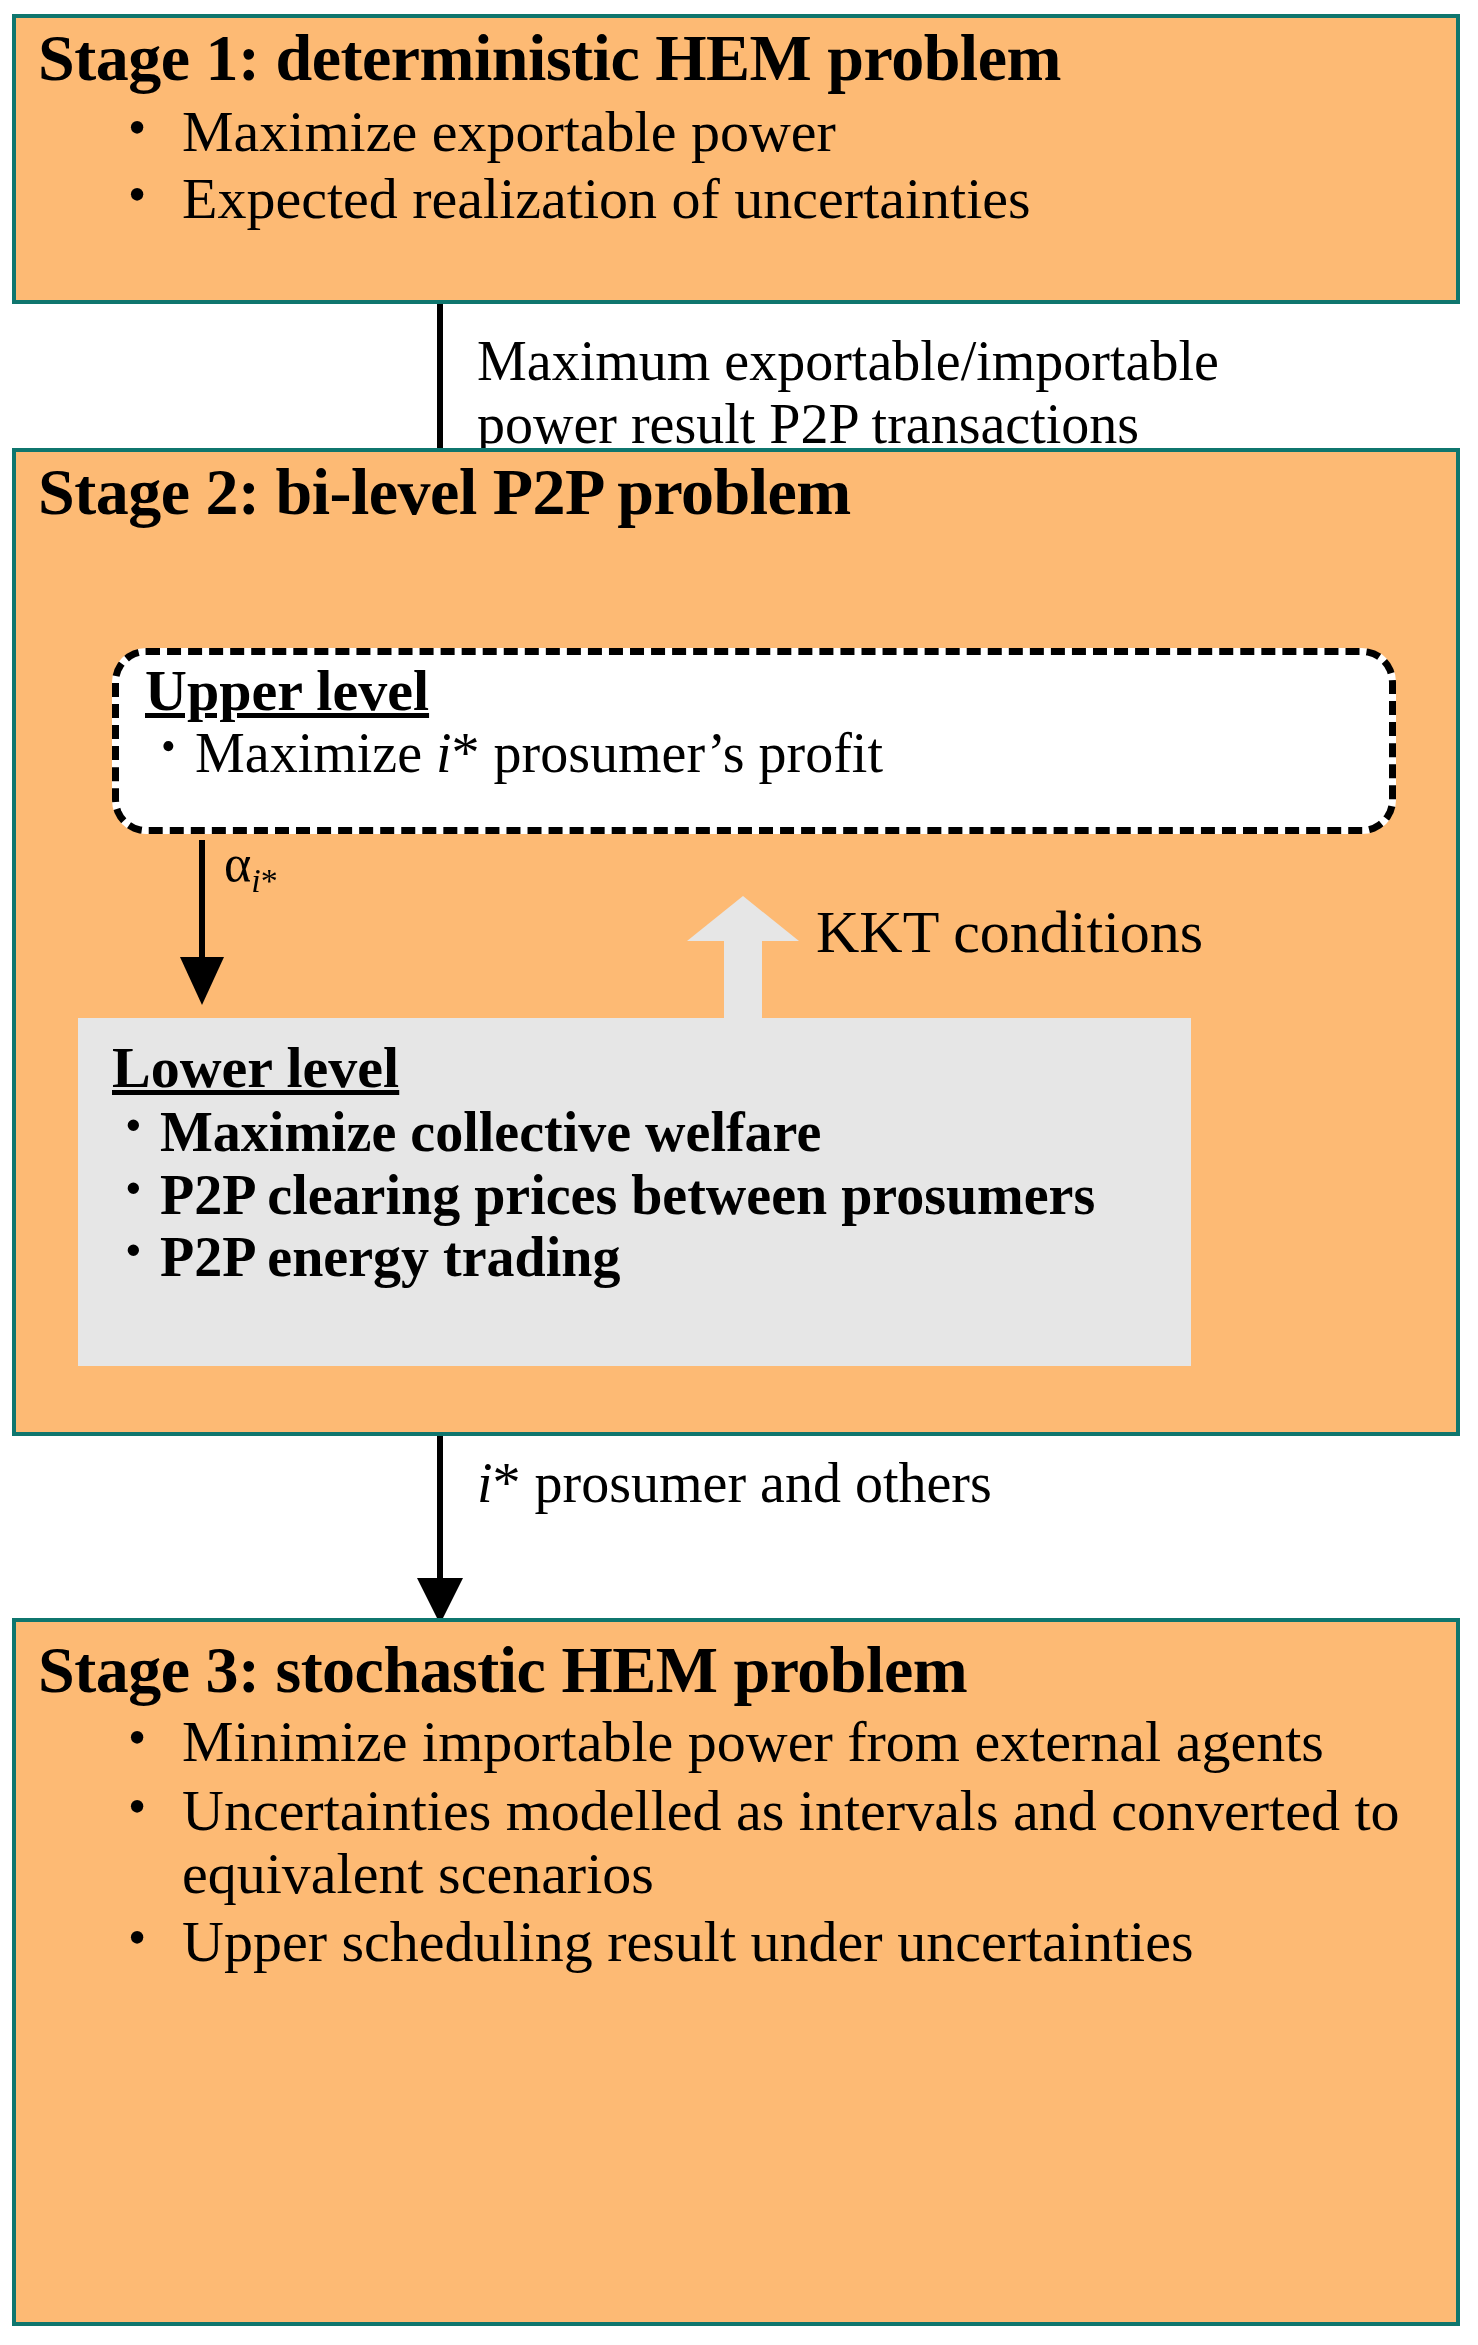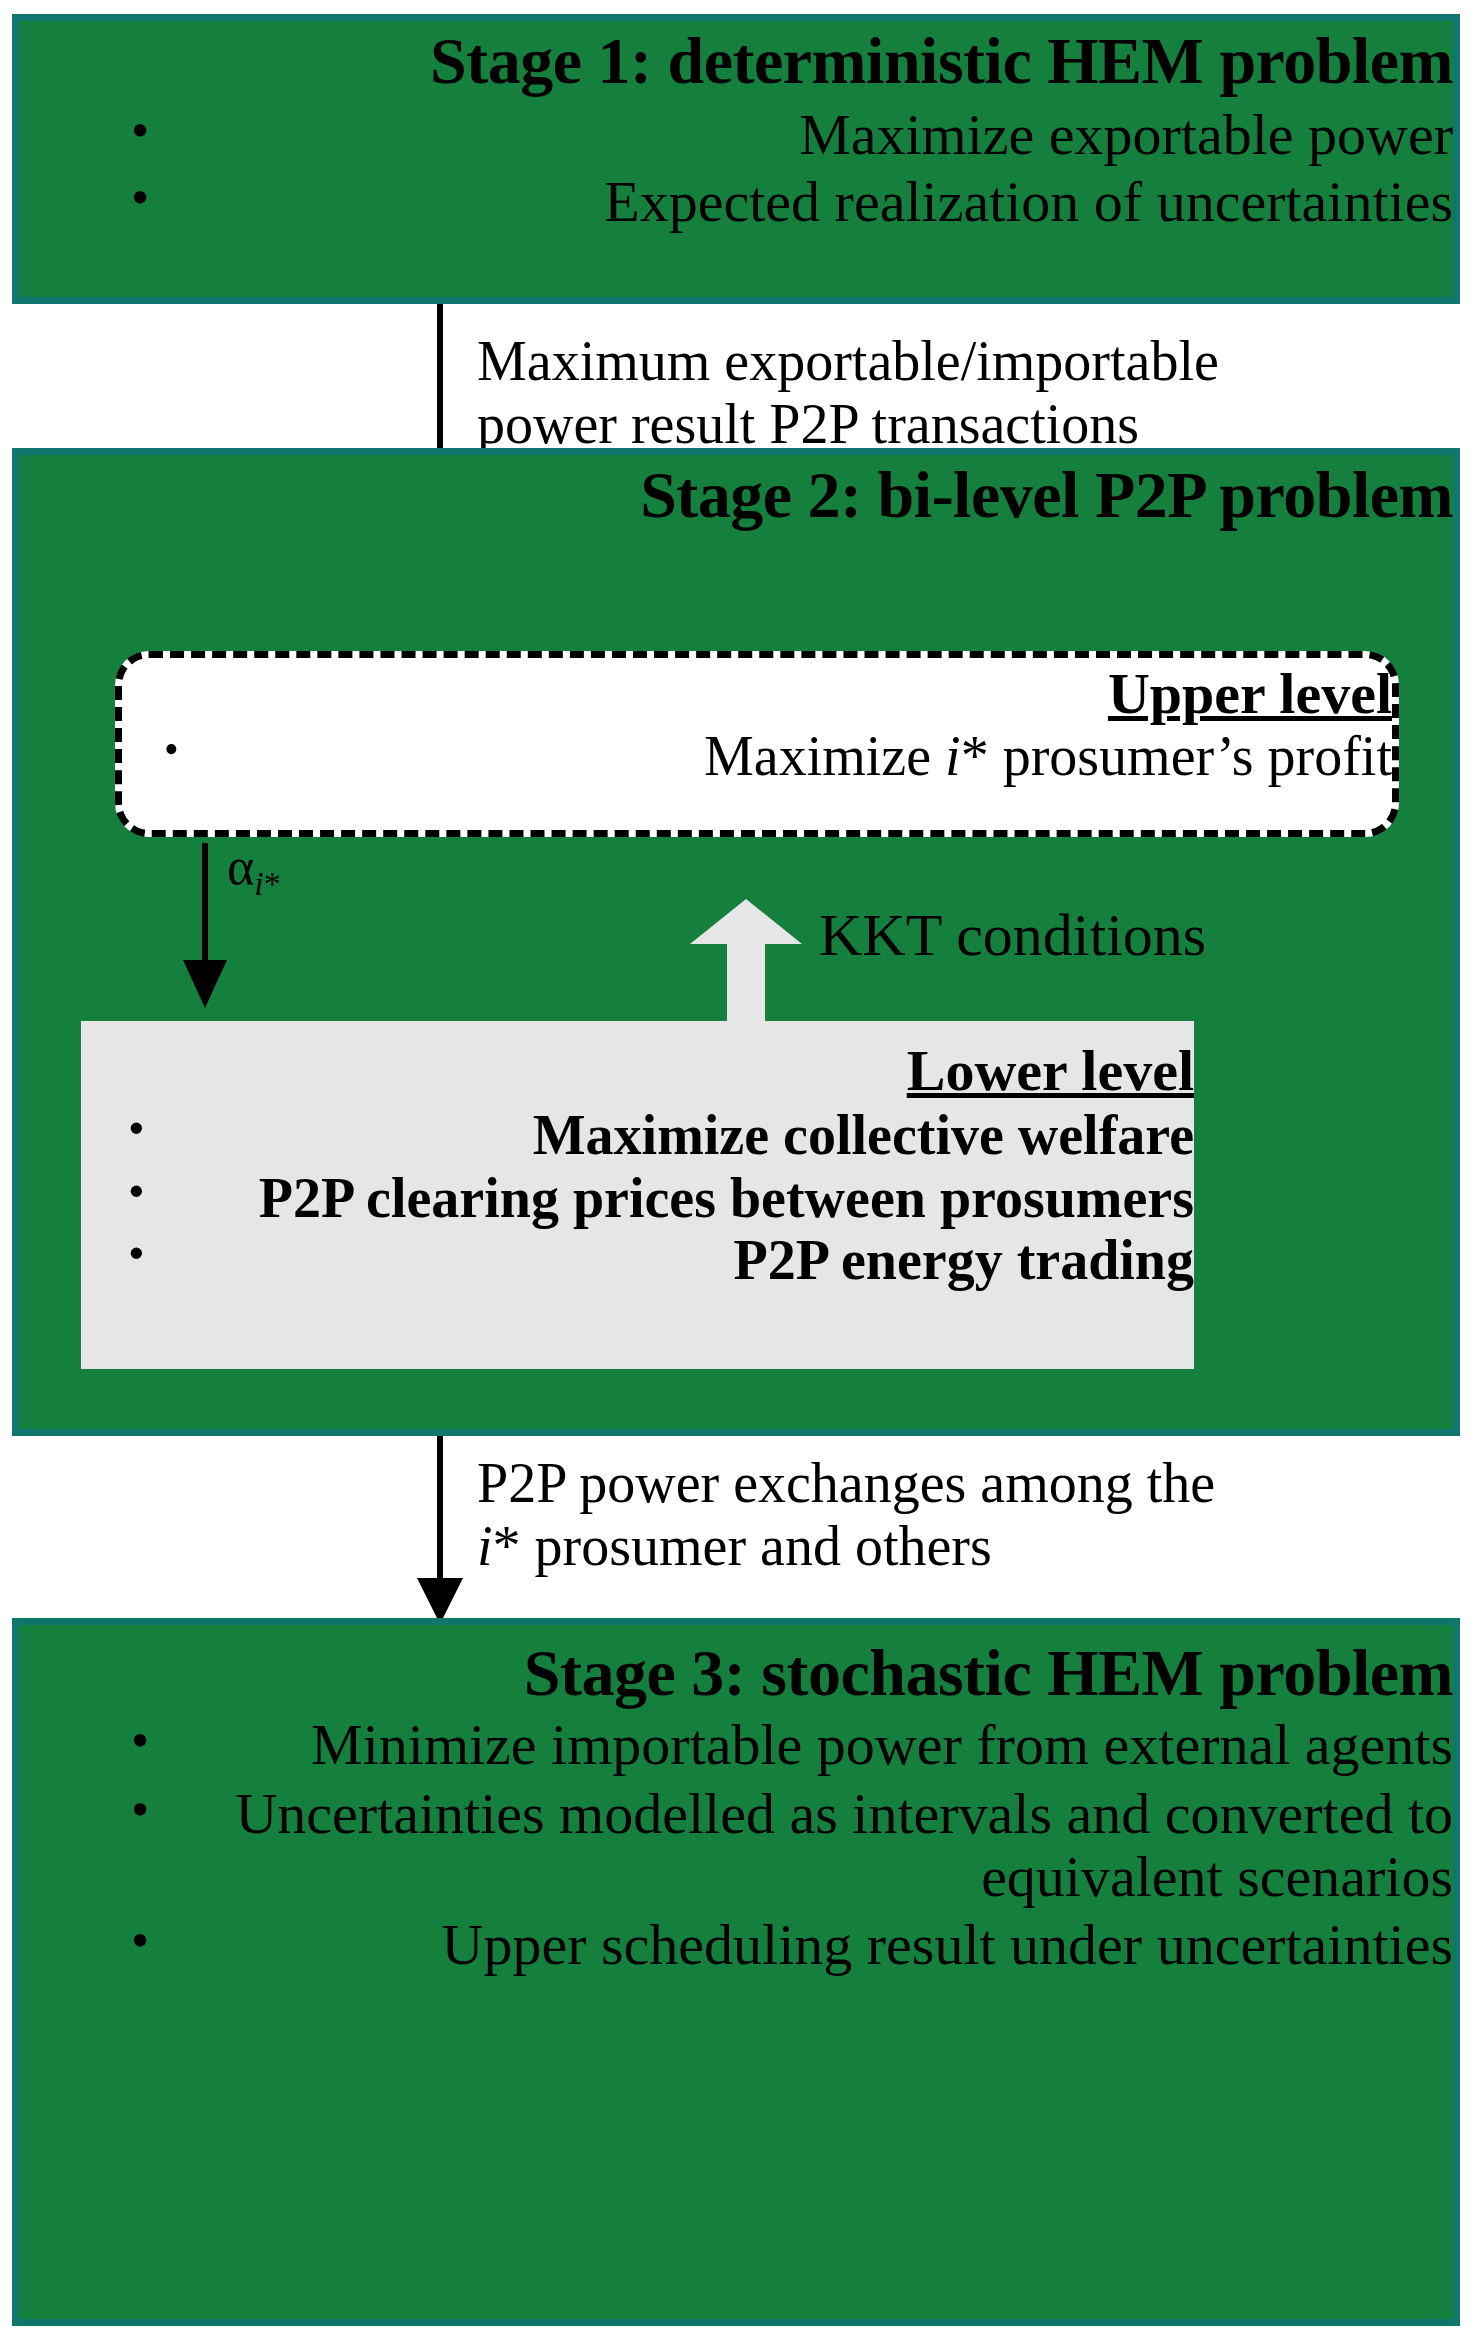--- a/index.html
+++ b/index.html
@@ -13,23 +13,22 @@
     position: relative;
     font-family: "Liberation Serif", "DejaVu Serif", serif;
     color: #000000;
     overflow: hidden;
   }
 
   
   .stage-box {
     position: absolute;
     box-sizing: border-box;
-    border: 7px solid #0f766e;
-    background: #15803d;
-    text-align: right;
+    border: 4px solid #0f766e;
+    background: #fdba74;
   }
 
   .stage-title {
     font-weight: bold;
     font-size: 66px;
     line-height: 1.02;
     white-space: nowrap;
     letter-spacing: -0.5px;
   }
 
@@ -214,21 +213,20 @@
       <li class="bullet-item">Maximize collective welfare</li>
       <li class="bullet-item">P2P clearing prices between prosumers</li>
       <li class="bullet-item">P2P energy trading</li>
     </ul>
   </div>
 </div>
 
 <div class="conn-shaft" id="conn2-shaft"></div>
 <div class="conn-head" id="conn2-head"></div>
 <div class="conn-label" id="conn2-label">
-  <div>P2P power exchanges among the</div>
   <div><span class="ital">i</span><span class="star">*</span><span> prosumer and others</span></div>
 </div>
 
 <div class="stage-box" id="stage3">
   <div class="stage-title">Stage 3: stochastic HEM problem</div>
   <ul class="bullet-list">
     <li class="bullet-item">Minimize importable power from external agents</li>
     <li class="bullet-item">Uncertainties modelled as intervals and converted to equivalent scenarios</li>
     <li class="bullet-item">Upper scheduling result under uncertainties</li>
   </ul>

